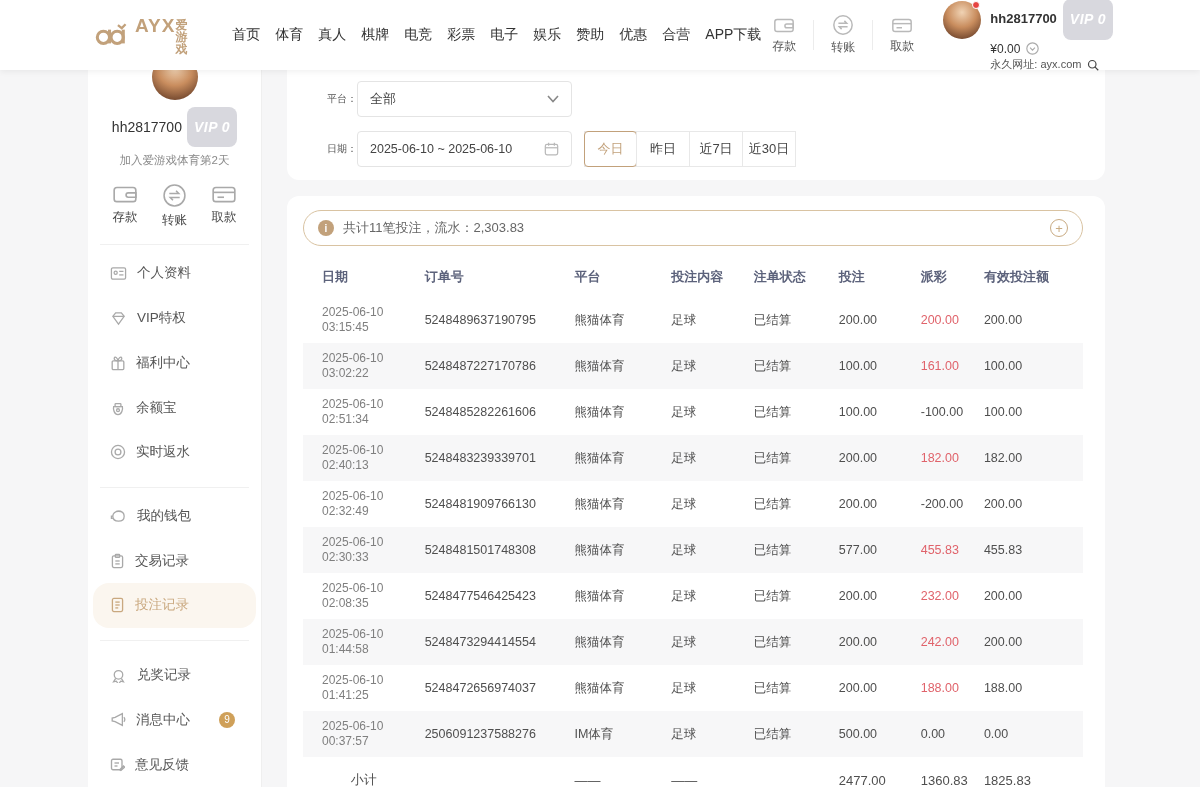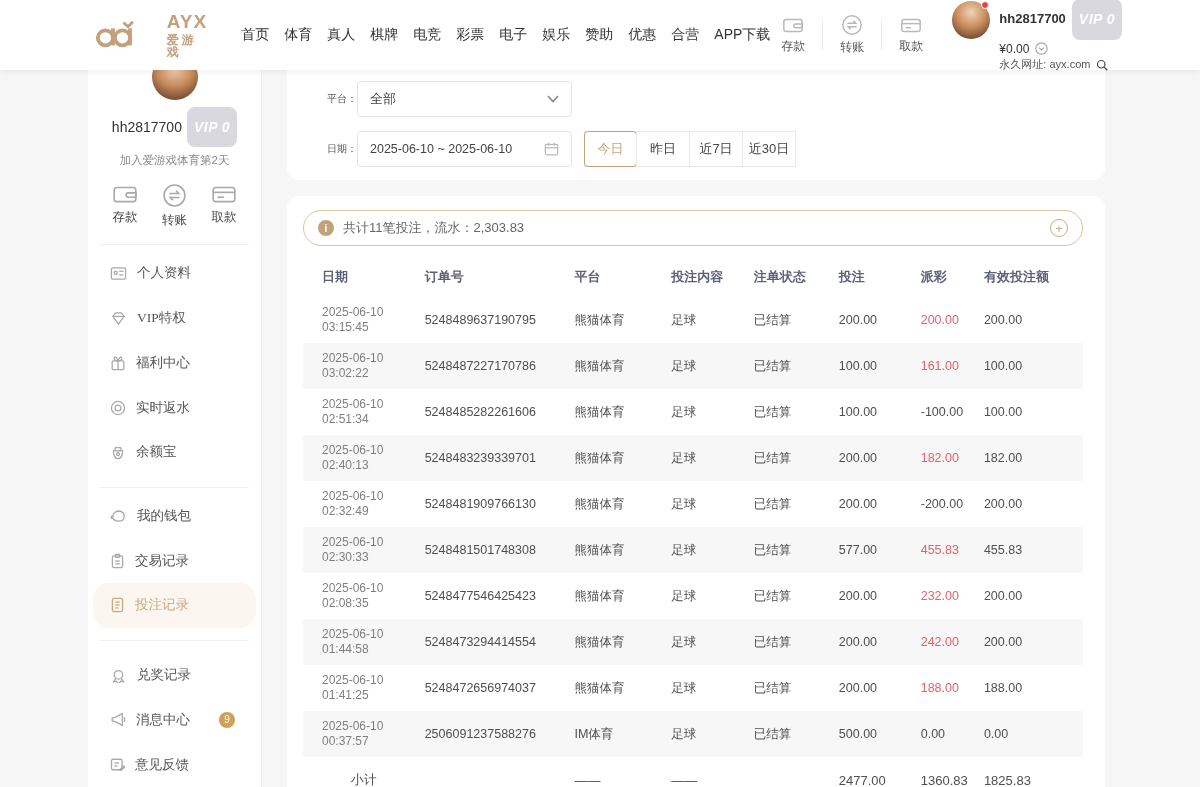--- a/index.html
+++ b/index.html
@@ -4,21 +4,21 @@
 <style>
   * { box-sizing: border-box; margin: 0; padding: 0; }
   html,body { width:1200px; height:787px; overflow:hidden; }
   body { font-family: "Liberation Sans","DejaVu Sans",sans-serif; background:#f6f6f7; color:#333; }
   .page { position:relative; width:1200px; height:787px; overflow:hidden; }
 
   
   .hdr { position:absolute; top:0; left:0; width:1200px; height:70px; background:#fff; z-index:10;
          box-shadow:0 2px 6px rgba(0,0,0,.06); display:flex; align-items:center; padding:0 96px 0 95px; }
   .logo { display:flex; align-items:center; gap:8px; }
-  .logo-txt { display:flex; flex-direction:column; line-height:1;margin-left:24px; }
+  .logo-txt { display:flex; line-height:1; }
   .logo-en { font-size:19px; font-weight:800; color:#c2a17b; letter-spacing:1px; }
   .logo-cn { font-size:12px; font-weight:700; color:#c2a17b; letter-spacing:3px; margin-top:3px; }
   .nav { display:flex; align-items:center; gap:15px; margin-left:32px; margin-right:auto; }
   .nav a { font-size:14px; color:#333; text-decoration:none; white-space:nowrap; cursor:pointer; }
   .hdr-actions { display:flex; align-items:center; }
   .h-act { width:46px; display:flex; flex-direction:column; align-items:center; gap:3px; cursor:pointer; }
   .h-act svg { color:#b9b9b9; }
   .h-act .lbl { font-size:12px; color:#555; }
   .h-div { width:1px; height:30px; background:#ececec; margin:0 6px; }
   .usr { display:flex; align-items:flex-start; gap:9px; margin-left:18px; }
@@ -42,21 +42,21 @@
   .sb-name { display:flex; align-items:center; gap:5px; margin-top:7px; }
   .sb-name .nm { font-size:14px; color:#333; }
   .sb-join { font-size:11.5px; color:#8a8a8a; margin-top:6px; }
   .sb-acts { display:flex; justify-content:center; gap:24px; margin-top:15px; }
   .sb-act { display:flex; flex-direction:column; align-items:center; gap:4px; cursor:pointer; }
   .sb-act svg { color:#a9a9a9; }
   .sb-act .lbl { font-size:12.5px; color:#444; }
   .sb-divider { height:1px; background:#f0f0f0; margin:15px 12px 6px 12px; }
   .sb-item { display:flex; align-items:center; height:46px; padding-left:22px; cursor:pointer; color:#555; }
   .sb-item svg { color:#a9a9a9; margin-right:10px; flex:none; }
-  .sb-item .lbl { font-size:13.5px;font-family:Liberation Serif, serif; }
+  .sb-item .lbl { font-size:13.5px; }
   .sb-item.active { background:#fbf6ef; border-radius:16px; margin:0 5px; padding-left:17px; color:#c9a87f; }
   .sb-item.active svg { color:#c9a87f; }
   .sb-badge { margin-left:auto; margin-right:26px; width:16px; height:16px; border-radius:50%;
               background:#cfa059; color:#fff; font-size:10px; display:flex; align-items:center; justify-content:center; }
 
   
   .main { position:absolute; left:287px; top:70px; width:818px; }
   .card { background:#fff; }
   .filter-card { height:110px; border-radius:0 0 12px 12px; padding:11px 22px 0 26px; }
   .f-row { display:flex; align-items:center; height:36px; margin-bottom:14px; }
@@ -240,32 +240,32 @@
     <div class="sb-item">
       <svg width="16" height="16" viewBox="0 0 22 22" fill="none" stroke="currentColor" stroke-width="1.8">
         <rect x="3" y="8" width="16" height="12" rx="1.5"></rect>
           <line x1="11" y1="8" x2="11" y2="20"></line>
           <path d="M11 8C7 8 5 6 6 4c1-2 4-1 5 4 1-5 4-6 5-4 1 2-1 4-5 4z"></path>
       </svg>
       <span class="lbl">福利中心</span>
     </div>
     <div class="sb-item">
       <svg width="16" height="16" viewBox="0 0 22 22" fill="none" stroke="currentColor" stroke-width="1.8">
-        <circle cx="11" cy="11" r="9"></circle>
-          <circle cx="11" cy="11" r="4"></circle>
-      </svg>
-      <span class="lbl">实时返水</span>
-    </div>
-    <div class="sb-item">
-      <svg width="16" height="16" viewBox="0 0 22 22" fill="none" stroke="currentColor" stroke-width="1.8">
         <path d="M5 9h12c1 4-1 11-6 11s-7-7-6-11z"></path>
           <rect x="7" y="5" width="8" height="4" rx="1"></rect>
           <circle cx="11" cy="14" r="2"></circle>
       </svg>
       <span class="lbl">余额宝</span>
+    </div>
+    <div class="sb-item">
+      <svg width="16" height="16" viewBox="0 0 22 22" fill="none" stroke="currentColor" stroke-width="1.8">
+        <circle cx="11" cy="11" r="9"></circle>
+          <circle cx="11" cy="11" r="4"></circle>
+      </svg>
+      <span class="lbl">实时返水</span>
     </div>
 
     <div class="sb-divider" style="margin-top:12px"></div>
 
     <div class="sb-item">
       <svg width="17" height="15" viewBox="0 0 24 20" fill="none" stroke="currentColor" stroke-width="1.8">
         <path d="M4 11c0-4 3-7 8-7s8 3 8 7-3 7-8 7-8-3-8-7z"></path>
           <line x1="9" y1="4" x2="15" y2="4"></line>
           <path d="M4 11H2v3h2"></path>
       </svg>

